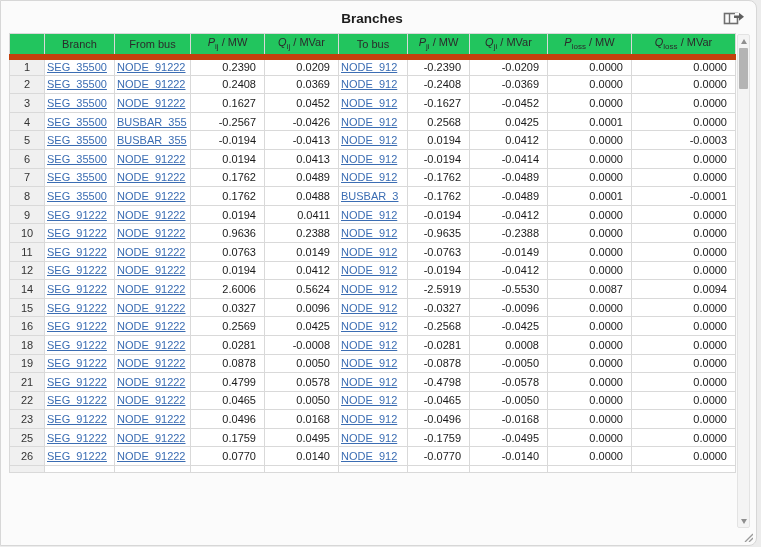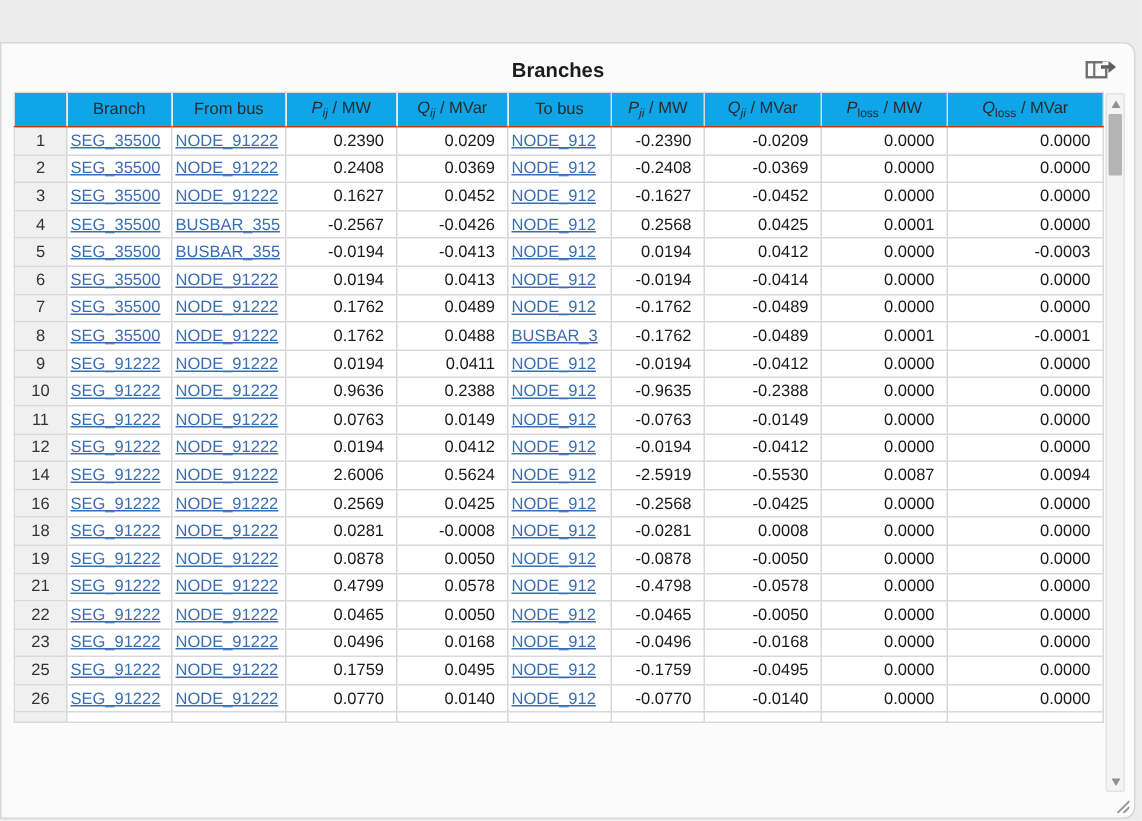--- a/index.html
+++ b/index.html
@@ -1,32 +1,32 @@
 <!DOCTYPE html>
 <html><head>
 <meta charset="utf-8">
 <style>
   * { margin:0; padding:0; box-sizing:border-box; }
   html,body { width:761px; height:547px; overflow:hidden;
     font-family:"Liberation Sans","DejaVu Sans",sans-serif; background:#ececec; }
   .panel { position:absolute; left:0; top:0; right:4px; bottom:1px;
-    background:#fbfbfb; border:1px solid #d7d7d7; border-radius:0 8px 8px 0; overflow:hidden;margin-top:28px; }
+    background:#fbfbfb; border:1px solid #d7d7d7; border-radius:0 8px 8px 0; overflow:hidden; }
   .title { position:absolute; top:10px; left:8px; width:726px; text-align:center;
     font-size:13.5px; font-weight:bold; color:#1c1c1c; }
   .export-btn { position:absolute; top:8px; right:10px; width:24px; height:20px;
     cursor:pointer; }
   .table-wrap { position:absolute; left:8px; top:32px; width:727px; height:514px; overflow:hidden; }
   table { border-collapse:collapse; table-layout:fixed; width:726px;
     font-size:11px; color:#1a1a1a; }
   th, td { border:1px solid #d9d9d9; height:18.6px; padding:0 3px;
     overflow:hidden; white-space:nowrap; }
-  thead th { background:#0ea5e9; font-weight:normal; color:#2b2b2b; height:23px;
-    text-align:center; border-bottom:1px solid #c2410c; font-size:11px; }
+  thead th { background:#22c55e; font-weight:normal; color:#2b2b2b; height:23px;
+    text-align:center; border-bottom:6px solid #c2410c; font-size:11px; }
   thead sub { font-size:8px; }
-  thead sub.it { font-style:italic; }
+  thead sub.it { }
   td { background:#ffffff; }
   td.c-idx { background:#f0f0f0; text-align:center; color:#333; }
   td.c-num { text-align:right; padding-right:8px; }
   td.c-link { text-align:left; padding-left:2px; }
   td.c-link a { color:#3b6db3; text-decoration:underline; cursor:pointer; }
   tr.partial td { height:7px; }
   
   .vscroll { position:absolute; top:33px; right:6px; bottom:17px; width:13px;
     background:#f4f4f4; border:1px solid #e3e3e3; border-radius:2px; }
   .sb-arrow { position:absolute; left:0; width:11px; height:11px; cursor:pointer; }
@@ -247,20 +247,32 @@
     <td class="c-link"><a>NODE_91222</a></td>
     <td class="c-num">2.6006</td>
     <td class="c-num">0.5624</td>
     <td class="c-link"><a>NODE_912</a></td>
     <td class="c-num">-2.5919</td>
     <td class="c-num">-0.5530</td>
     <td class="c-num">0.0087</td>
     <td class="c-num">0.0094</td>
   </tr>
 
+  <tr>
+    <td class="c-idx">15</td>
+    <td class="c-link"><a>SEG_91222</a></td>
+    <td class="c-link"><a>NODE_91222</a></td>
+    <td class="c-num">0.0327</td>
+    <td class="c-num">0.0096</td>
+    <td class="c-link"><a>NODE_912</a></td>
+    <td class="c-num">-0.0327</td>
+    <td class="c-num">-0.0096</td>
+    <td class="c-num">0.0000</td>
+    <td class="c-num">0.0000</td>
+  </tr>
 
   <tr>
     <td class="c-idx">16</td>
     <td class="c-link"><a>SEG_91222</a></td>
     <td class="c-link"><a>NODE_91222</a></td>
     <td class="c-num">0.2569</td>
     <td class="c-num">0.0425</td>
     <td class="c-link"><a>NODE_912</a></td>
     <td class="c-num">-0.2568</td>
     <td class="c-num">-0.0425</td>

